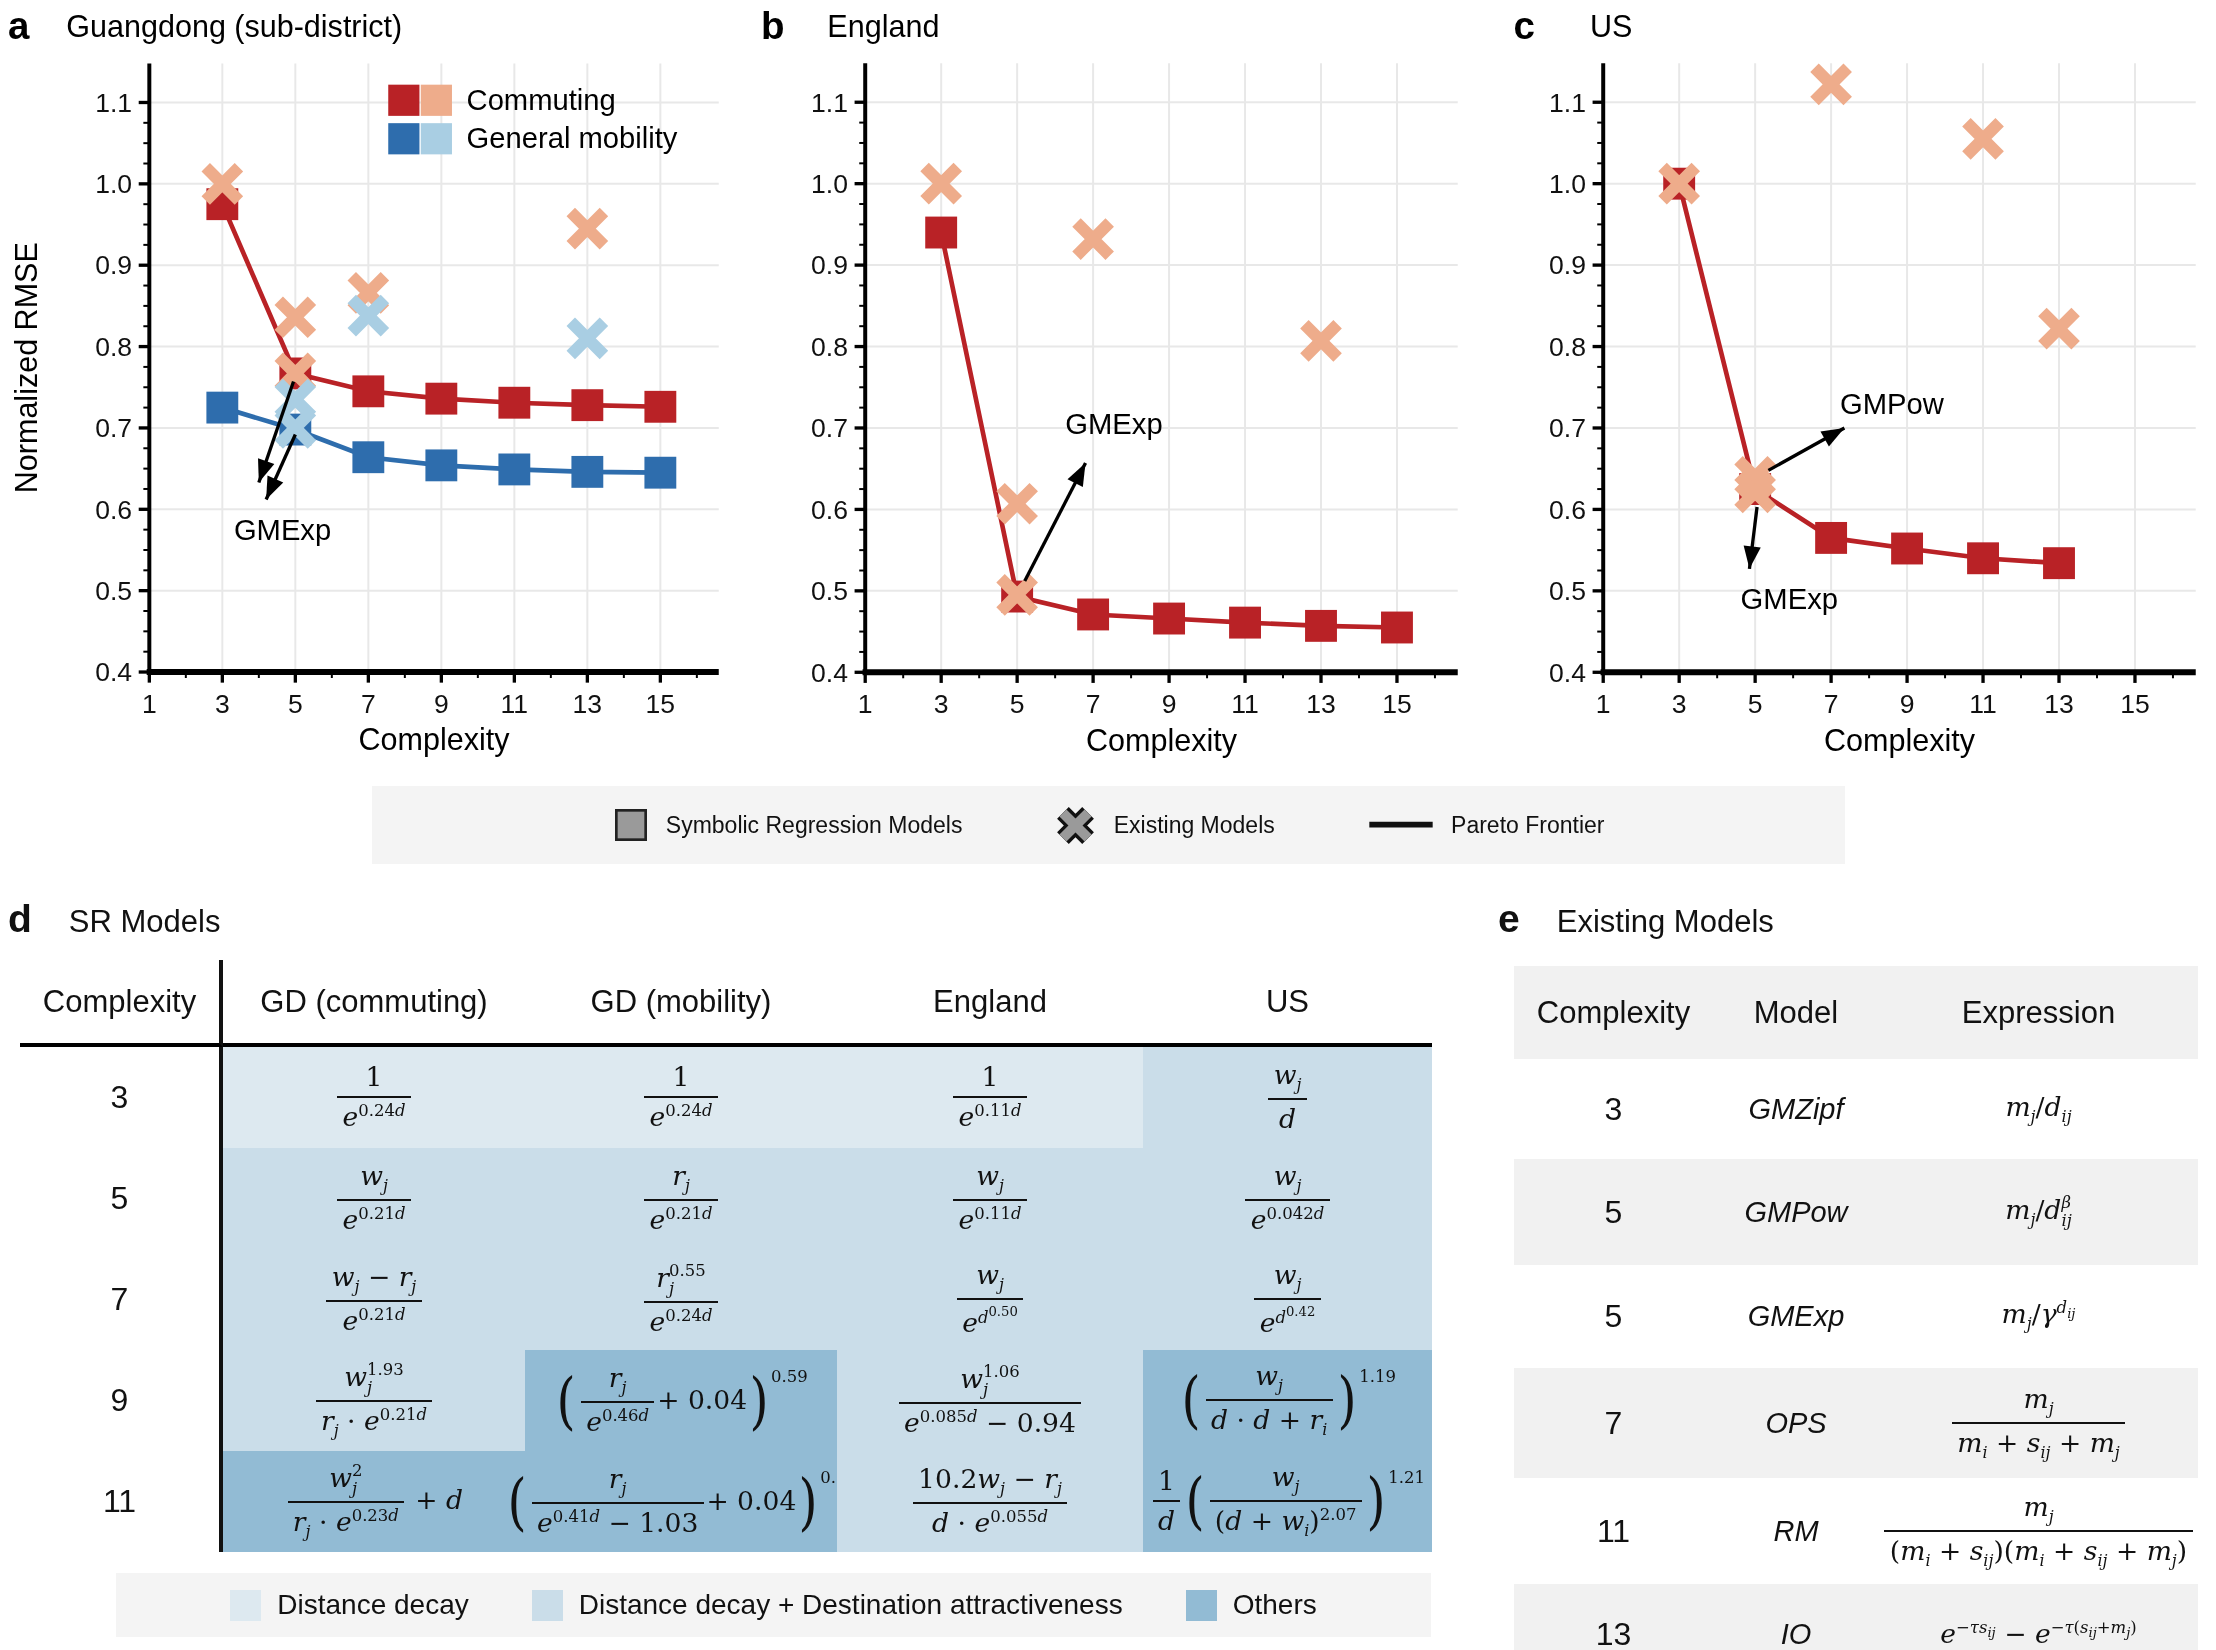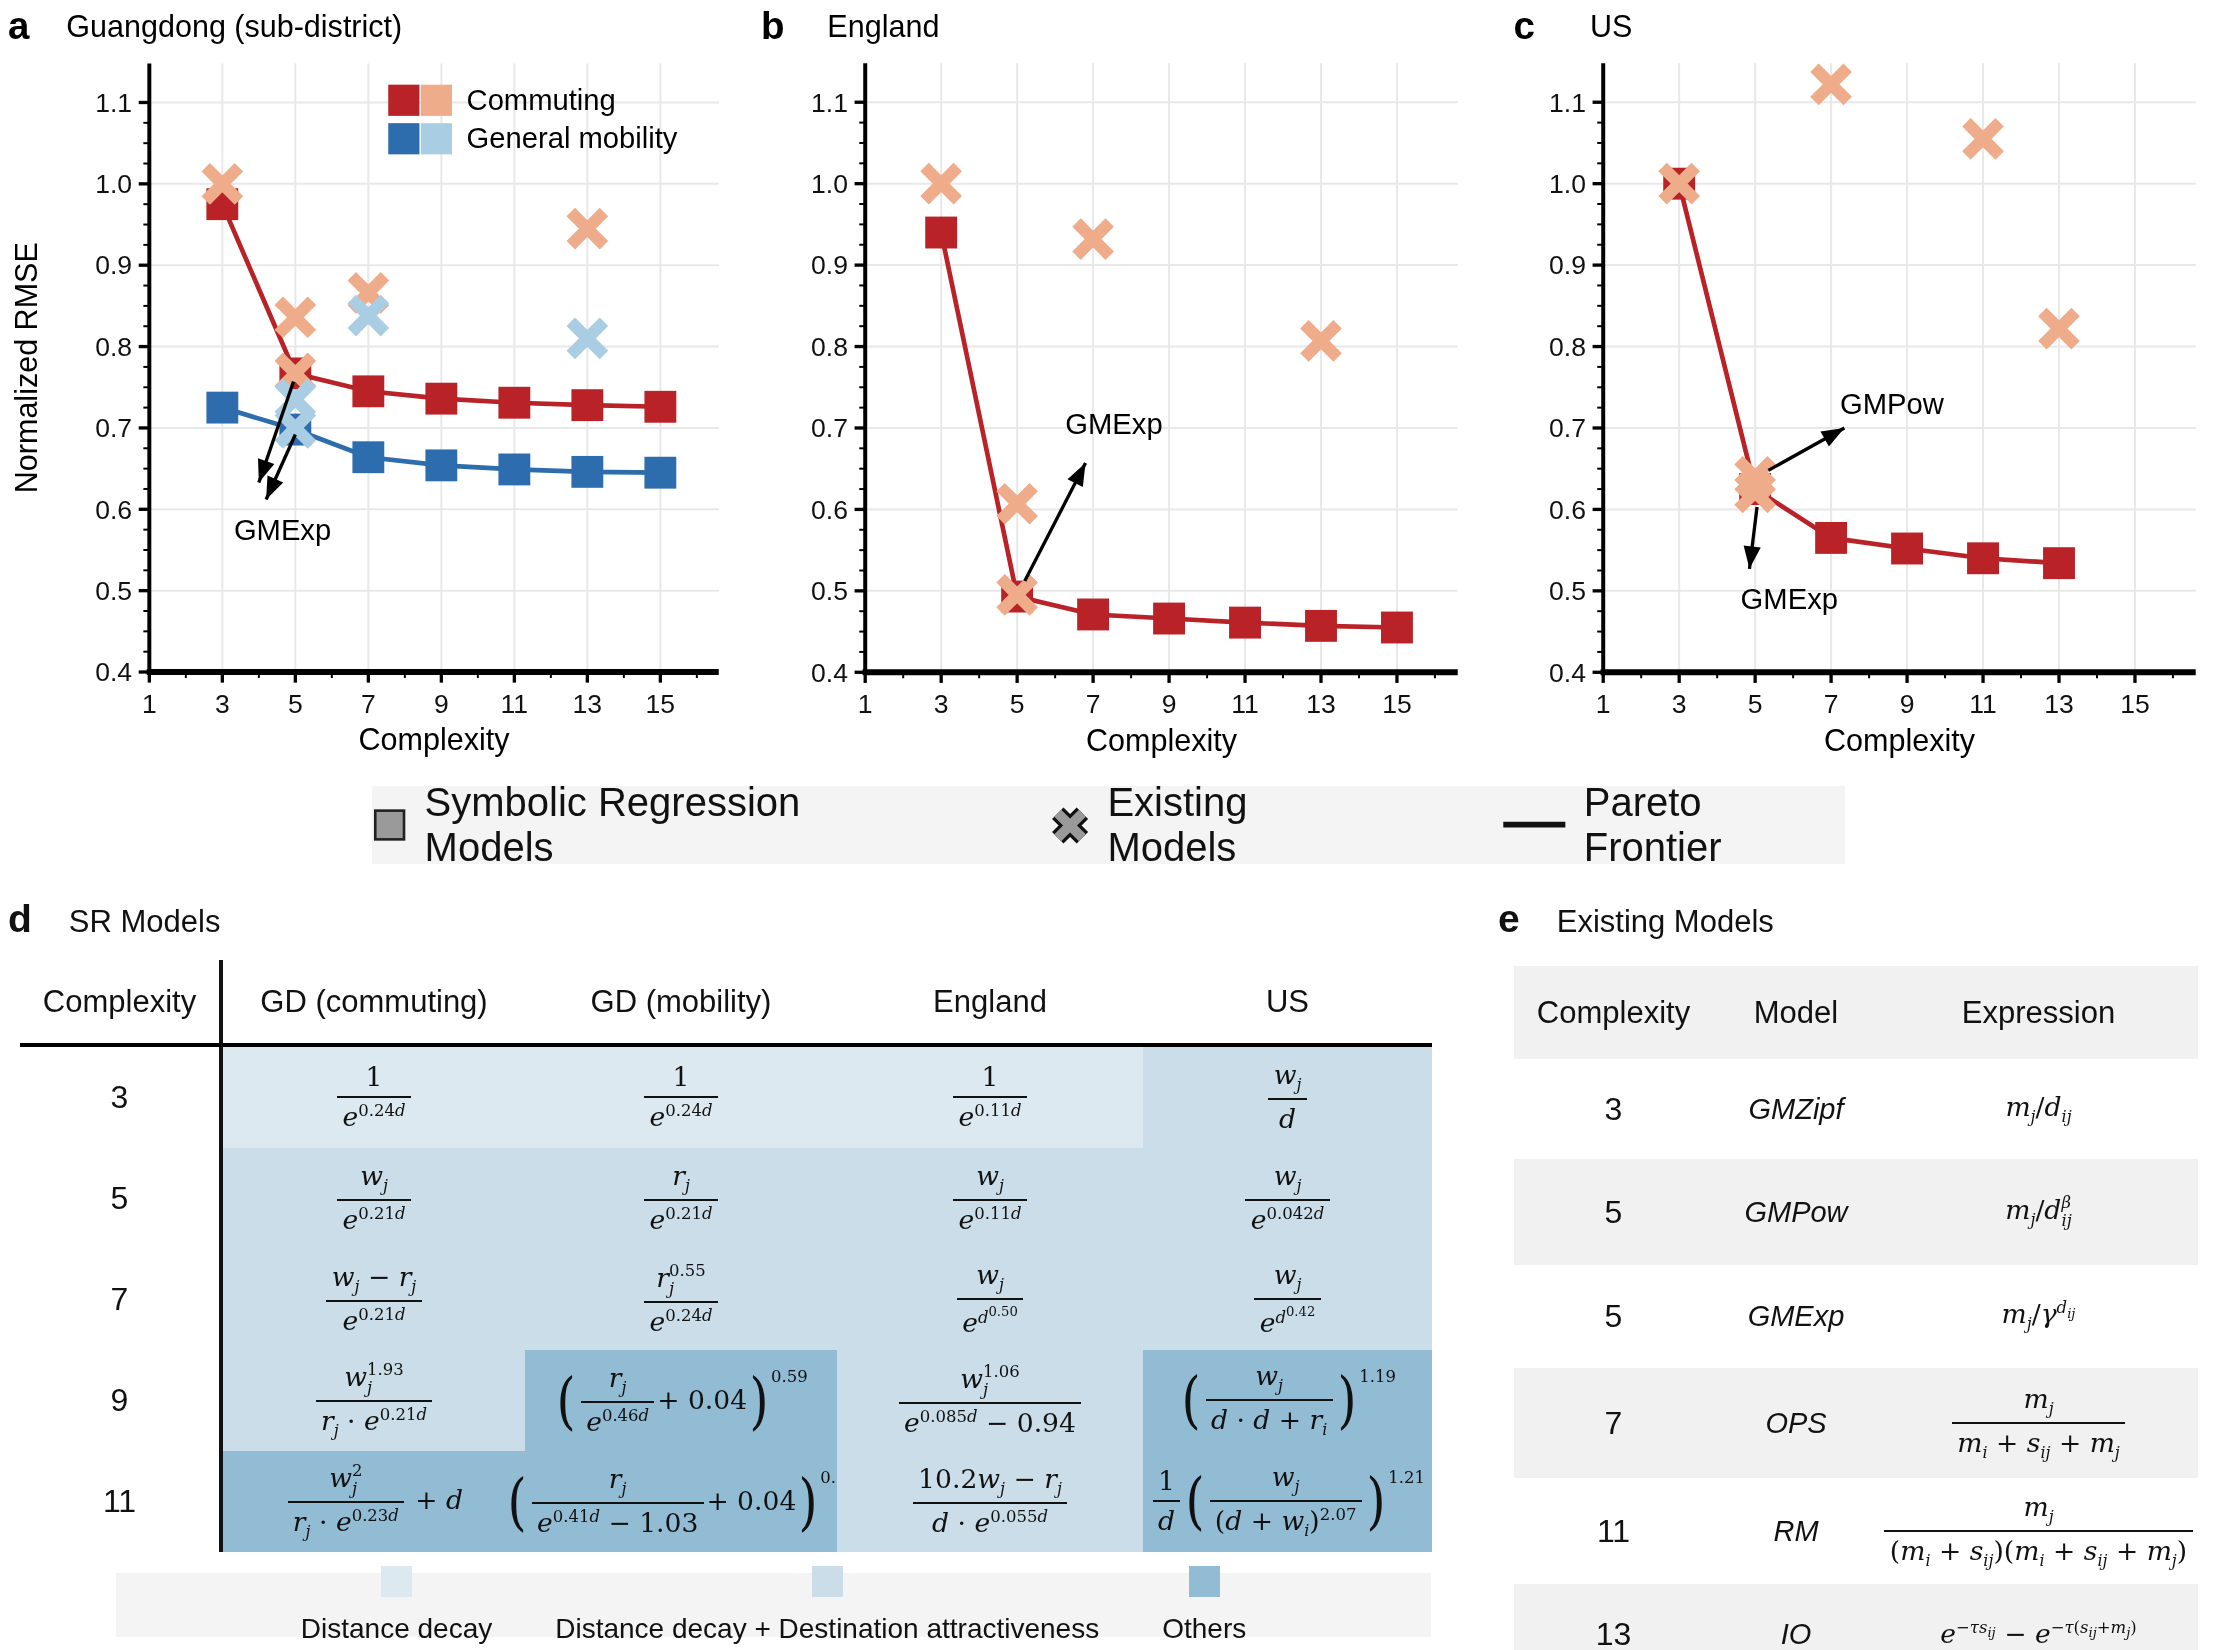--- a/index.html
+++ b/index.html
@@ -3,21 +3,21 @@
 <meta charset="utf-8">
 <style>
   html,body{margin:0;padding:0;background:#ffffff;}
   .page{position:relative;width:2216px;height:1650px;background:#fff;overflow:hidden;
         font-family:"Liberation Sans",sans-serif;color:#111;}
   .charts-row{position:absolute;left:0;top:0;width:2216px;height:764px;display:flex;}
   svg.chart{display:block;}
   svg text{font-family:"Liberation Sans",sans-serif;}
 
   .mid-legend{position:absolute;left:372px;top:786px;width:1473px;height:78px;background:#f4f4f4;
-              display:flex;align-items:center;justify-content:center;gap:120px;font-size:40px;}
+              display:flex;align-items:center;justify-content:center;gap:93px;font-size:23px;}
   .mid-legend .item{display:flex;align-items:center;gap:17.3px;}
 
   .panel-title{position:absolute;font-size:31px;text-align:right;}
   .panel-title .plet{font-weight:bold;font-size:39px;margin-right:37px;}
 
   
   .sr-grid{position:absolute;left:20px;top:960px;display:grid;
            grid-template-columns:203px 302px 312px 306px 289px;
            grid-auto-rows:auto;}
   .sr-grid .hcell{height:83px;display:flex;align-items:center;justify-content:center;
@@ -37,21 +37,21 @@
   .mn{display:block;padding:0 5.3px 3.3px;}
   .md{display:block;border-top:2.7px solid #111;padding:4px 5.3px 0;}
   .mp{display:inline-flex;align-items:center;vertical-align:middle;}
   .pp{font-size:230%;font-weight:300;line-height:0;transform:scaleX(.8);}
   sup.hi{font-size:.62em;vertical-align:1.55em;}
   .ss{display:inline-flex;flex-direction:column;align-items:flex-start;vertical-align:middle;
       font-size:.62em;line-height:1.08;}
 
   .cell-legend{position:absolute;left:116px;top:1573px;width:1315px;height:64px;background:#f4f4f4;
                display:flex;align-items:center;justify-content:center;gap:63px;font-size:28px;}
-  .cell-legend .item{display:flex;align-items:center;gap:16px;flex-direction:column;}
+  .cell-legend .item{display:flex;align-items:center;gap:16px;}
   .swatch{width:31px;height:31px;}
 
   
   .ex-grid{position:absolute;left:1514px;top:966px;display:grid;
            grid-template-columns:199px 166px 319px;
            grid-template-rows:93px 100px 106px 103px 110px 106px 100px;}
   .ex-grid > div{display:flex;align-items:center;justify-content:center;}
   .ex-grid .head{font-size:31px;}
   .band{background:#f1f1f1;}
   .mname{font-size:29px;font-style:italic;}

